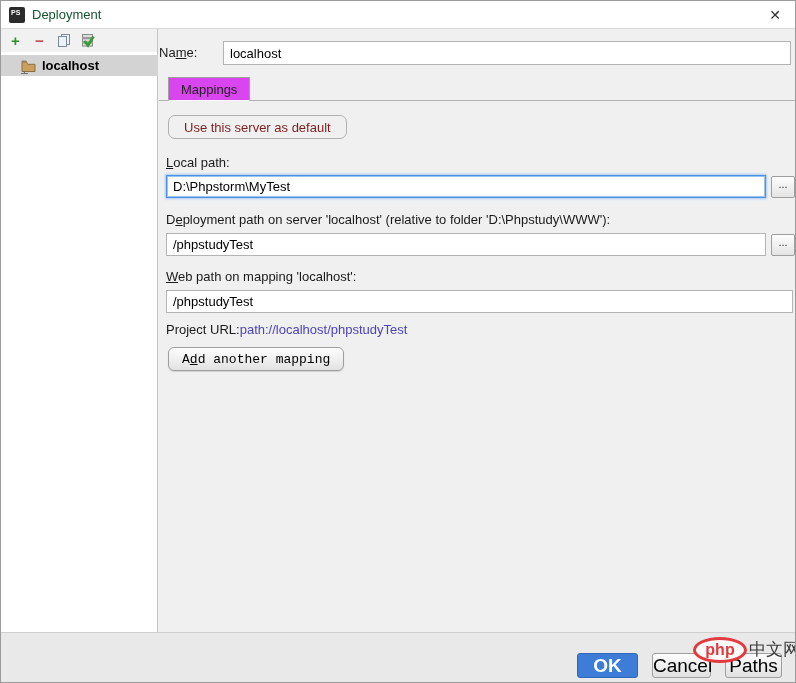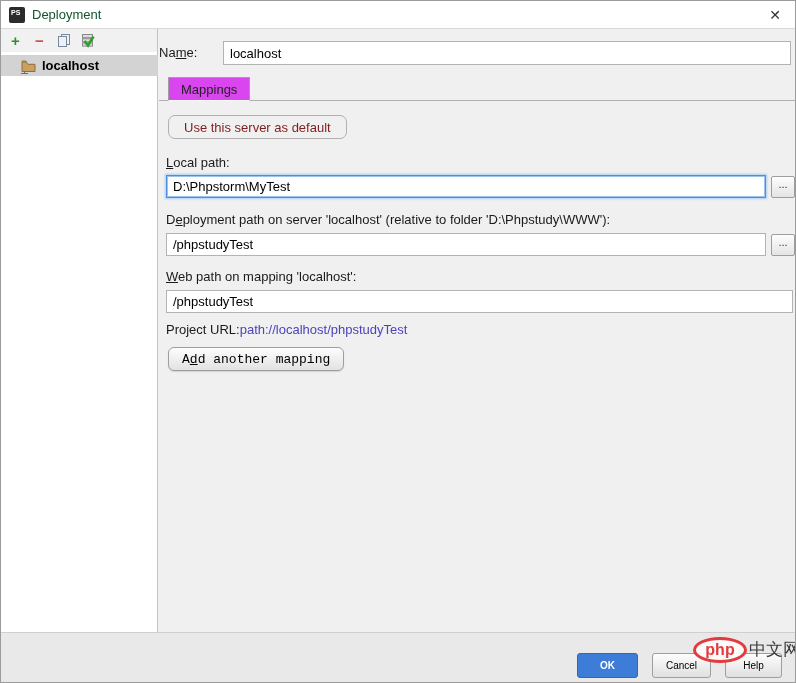--- a/index.html
+++ b/index.html
@@ -55,21 +55,21 @@
   .browse-1 { left:612px; top:147px; }
   .browse-2 { left:612px; top:205px; }
 
   .url-row { position:absolute; left:7px; top:291px; height:18px; display:flex; gap:0; align-items:center; }
   .url-link { color:#4a43bd; text-decoration:none; }
 
   .add-btn { position:absolute; left:9px; top:318px; height:24px; padding:0 13px; background:linear-gradient(#fdfdfd,#e2e2e2); border:1px solid #9e9e9e; border-radius:6px; font-size:13px; font-family:Liberation Mono, monospace; color:#000; box-shadow:0 1px 1px rgba(0,0,0,0.12); }
 
   
   .bottom-bar { position:absolute; left:0; top:631px; width:796px; height:52px; background:#e9e9e9; border-top:1px solid #cfcfcf; }
-  .dlg-btn { position:absolute; top:20px; height:25px; border-radius:3px; font-size:10px; font-family:"Liberation Sans", sans-serif; }
+  .dlg-btn { position:absolute; top:20px; height:25px; border-radius:3px; font-size:19px; font-family:"Liberation Sans", sans-serif; }
   .ok-btn { left:576px; width:61px; background:#3d7dd8; border:1px solid #3067b8; color:#fff; font-weight:bold; }
   .cancel-btn { left:651px; width:59px; background:linear-gradient(#fdfdfd,#e0e0e0); border:1px solid #9e9e9e; color:#000; }
   .help-btn { left:724px; width:57px; background:linear-gradient(#fdfdfd,#e0e0e0); border:1px solid #9e9e9e; color:#000; }
 
   
   .watermark { position:absolute; left:692px; top:636px; display:flex; align-items:flex-start; z-index:5; }
   .wm-ellipse { width:54px; height:26px; border:3px solid #e23a3e; border-radius:50%; background:rgba(255,252,252,0.9); display:flex; align-items:center; justify-content:center; font-weight:bold; font-size:16px; color:#e23a3e; letter-spacing:0; }
   .wm-text { margin-left:2px; margin-top:1px; font-size:17px; color:#3a3a3a; white-space:nowrap; }
 
   svg { display:block; }
@@ -143,21 +143,21 @@
       <span>Project URL:</span>
       <a href="#" class="url-link">path://localhost/phpstudyTest</a>
     </div>
 
     <button class="add-btn"><span>A</span><span class="mn">d</span><span>d another mapping</span></button>
   </div>
 
   <div class="bottom-bar">
     <button class="dlg-btn ok-btn">OK</button>
     <button class="dlg-btn cancel-btn">Cancel</button>
-    <button class="dlg-btn help-btn">Help</button>
+    <button class="dlg-btn help-btn">Paths</button>
   </div>
 
   <div class="watermark">
     <div class="wm-ellipse">php</div>
     <div class="wm-text">中文网</div>
   </div>
 
 </div>
 
 </body></html>

